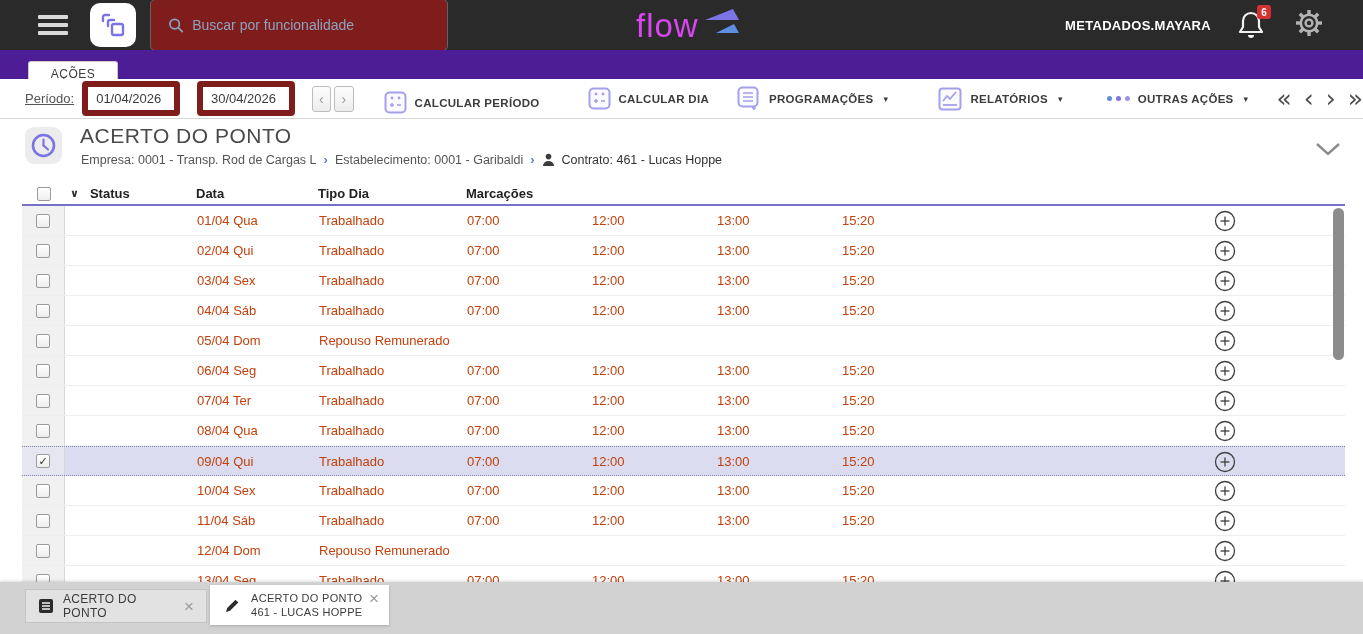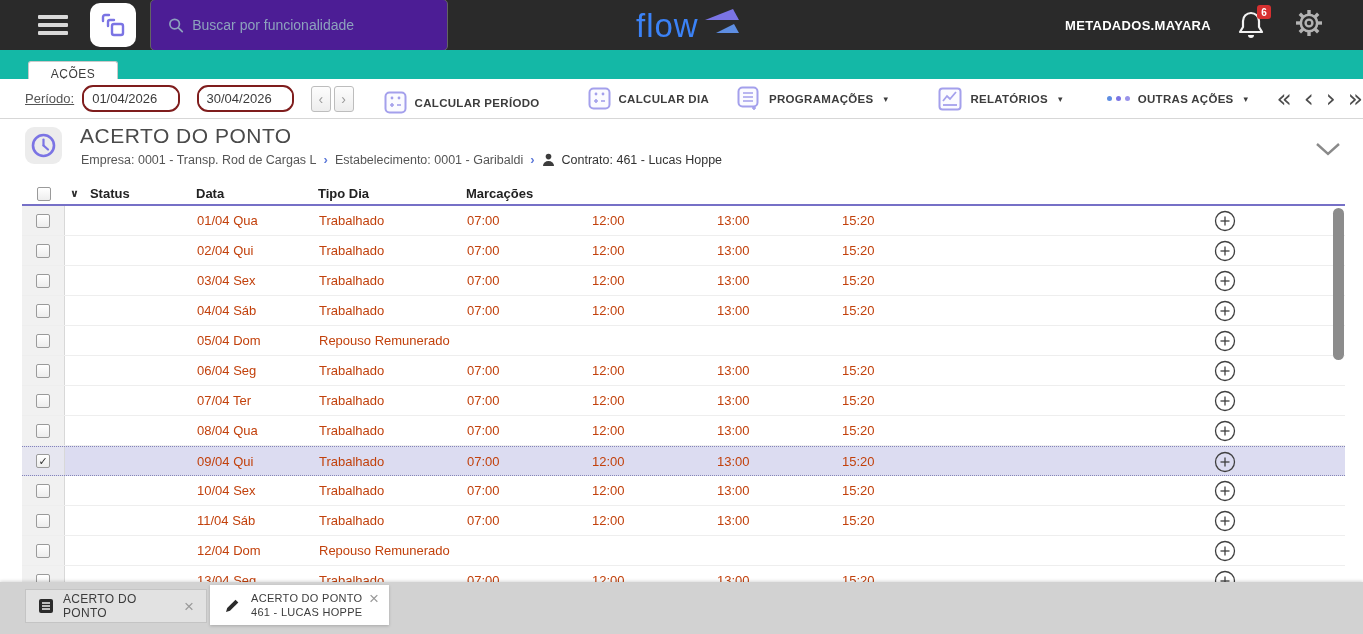--- a/index.html
+++ b/index.html
@@ -6,45 +6,45 @@
   html,body { width:1363px; height:634px; overflow:hidden; background:#fff;
     font-family:"Liberation Sans","DejaVu Sans",sans-serif; }
 
   
   .topbar { position:absolute; left:0; top:0; width:1363px; height:50px; background:#2a2a2a;
     display:flex; align-items:center; }
   .burger { width:30px; height:20px; margin-left:38px; display:flex; flex-direction:column; justify-content:space-between; cursor:pointer; }
   .burger span { display:block; height:4px; background:#d9d9d9; border-radius:1px; }
   .app-tile { width:46px; height:44px; background:#fff; border-radius:10px; margin-left:22px;
     display:flex; align-items:center; justify-content:center; }
-  .searchbox { margin-left:14px; width:298px; height:52px; background:#4c1d95; border:1px solid #636363;
+  .searchbox { margin-left:14px; width:298px; height:52px; background:#7f1d1d; border:1px solid #636363;
     border-radius:5px; display:flex; align-items:center; padding:0 17px; }
   .searchbox input { background:transparent; border:none; outline:none; color:#c9d6e6; font-size:14px; width:250px;
     font-family:"Liberation Sans","DejaVu Sans",sans-serif; }
   .searchbox input::placeholder { color:#8da2bd; }
   .logo-wrap { position:absolute; left:636px; top:4px; display:flex; align-items:flex-start; }
-  .logo-text { color:#3b82f6; font-size:33px; font-weight:300; letter-spacing:1px; line-height:44px; }
+  .logo-text { color:#d946ef; font-size:33px; font-weight:300; letter-spacing:1px; line-height:44px; }
   .topbar-right { position:absolute; right:38px; top:0; height:50px; display:flex; align-items:center; gap:26px; }
   .username { color:#fff; font-size:13px; font-weight:bold; letter-spacing:.3px; }
   .bell-wrap { position:relative; width:30px; height:32px; cursor:pointer; }
   .badge { position:absolute; top:-4px; right:-4px; background:#d63030; color:#fff; font-size:10px; font-weight:bold;
     min-width:14px; height:14px; border-radius:3px; display:flex; align-items:center; justify-content:center; }
 
   
-  .tabstrip { position:absolute; left:0; top:50px; width:1363px; height:35px; background:#14b8a6;
+  .tabstrip { position:absolute; left:0; top:50px; width:1363px; height:35px; background:#4c1d95;
     border-bottom:1px solid #d4d4d4; }
   .tab-acoes { position:absolute; left:28px; bottom:-1px; width:90px; height:24px; background:#fff;
     border:1px solid #c9c9c9; border-bottom:none; border-radius:3px 3px 0 0;
     display:flex; align-items:center; justify-content:center; font-size:12px; color:#3c3c3c; letter-spacing:.5px; cursor:pointer; }
 
   
   .toolbar { position:absolute; left:0; top:79px; width:1363px; height:40px; background:#fff;
     border-bottom:1px solid #d7d7d7; display:flex; align-items:center; }
   .lbl-periodo { margin-left:25px; font-size:13px; color:#555;text-decoration:underline; }
-  .date-field { margin-left:8px; width:135px; height:27px; border:2px solid #7f1d1d; border-radius:11px;
+  .date-field { margin-left:8px; width:135px; height:35px; border:6px solid #7f1d1d; border-radius:4px;
     display:flex; align-items:center; background:#fff; overflow:hidden; }
   .date-field + .date-field { margin-left:17px; }
   .date-field input { border:none; outline:none; font-size:13px; color:#3c3c3c; width:104px; padding-left:8px;
     font-family:"Liberation Sans","DejaVu Sans",sans-serif; }
   .navbtn { width:27px; height:26px; border:1px solid #bdbdbd; border-radius:3px; background:linear-gradient(#fdfdfd,#ededed);
     color:#9a9a9a; font-size:14px; display:flex; align-items:center; justify-content:center; cursor:pointer; }
   .navbtn.first { margin-left:17px; }
   .navbtn + .navbtn { margin-left:3px; }
   .tool-btn { display:flex; align-items:center; gap:8px; cursor:pointer; font-size:11.5px; font-weight:bold;
     color:#3c3c3c; letter-spacing:.3px; white-space:nowrap; }

